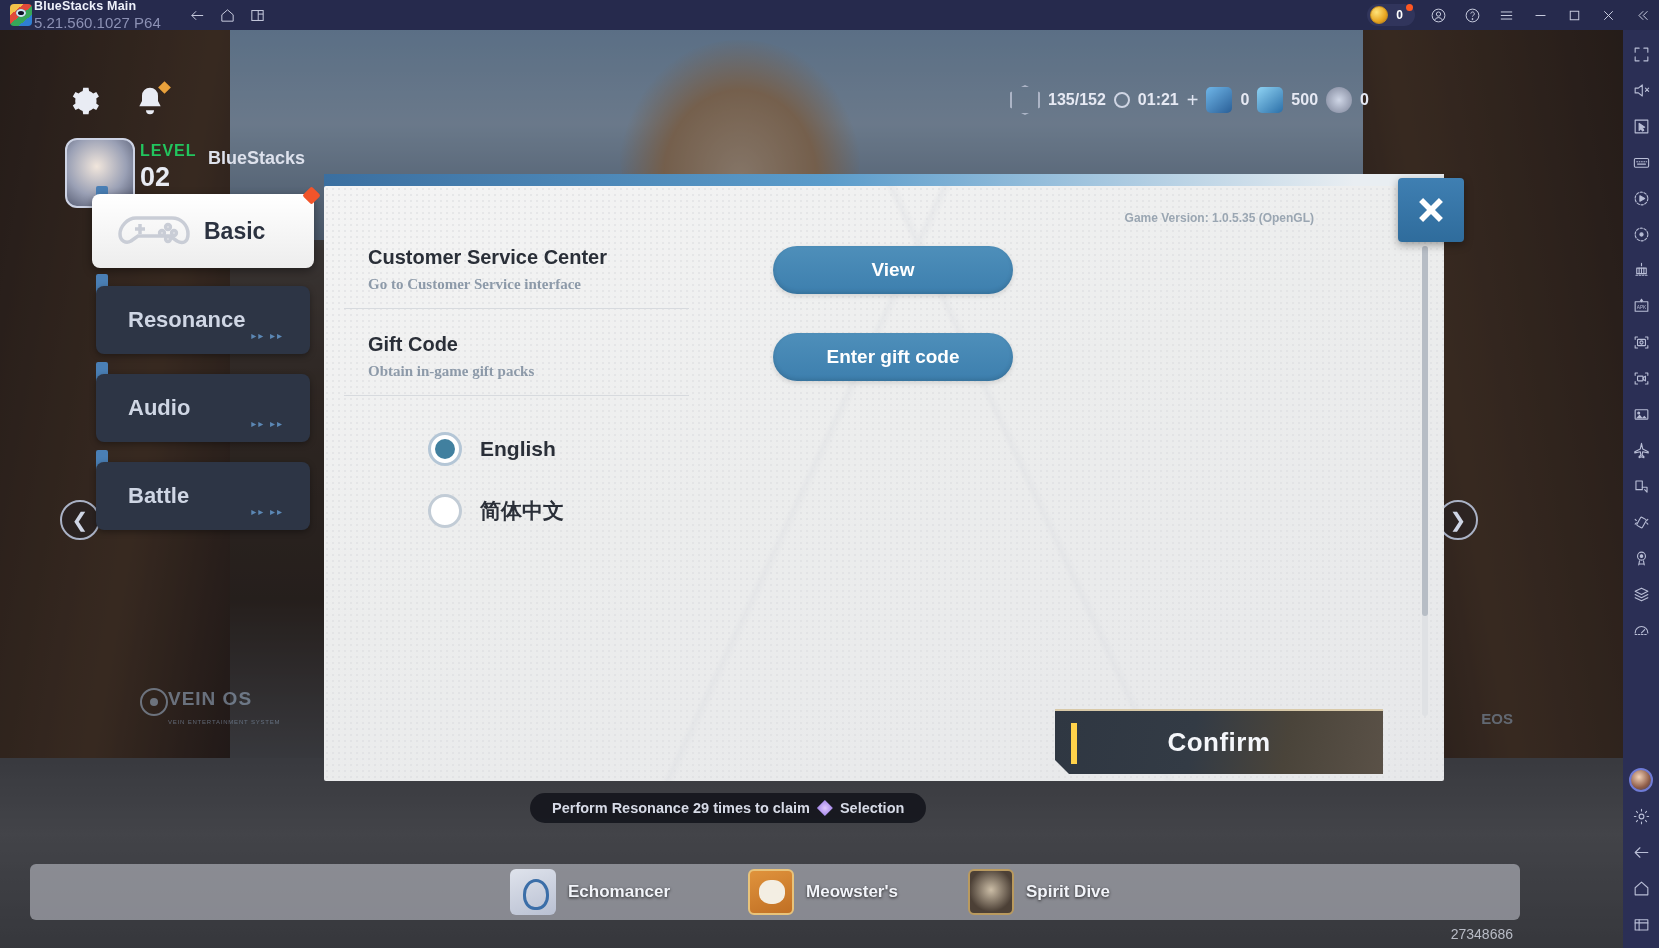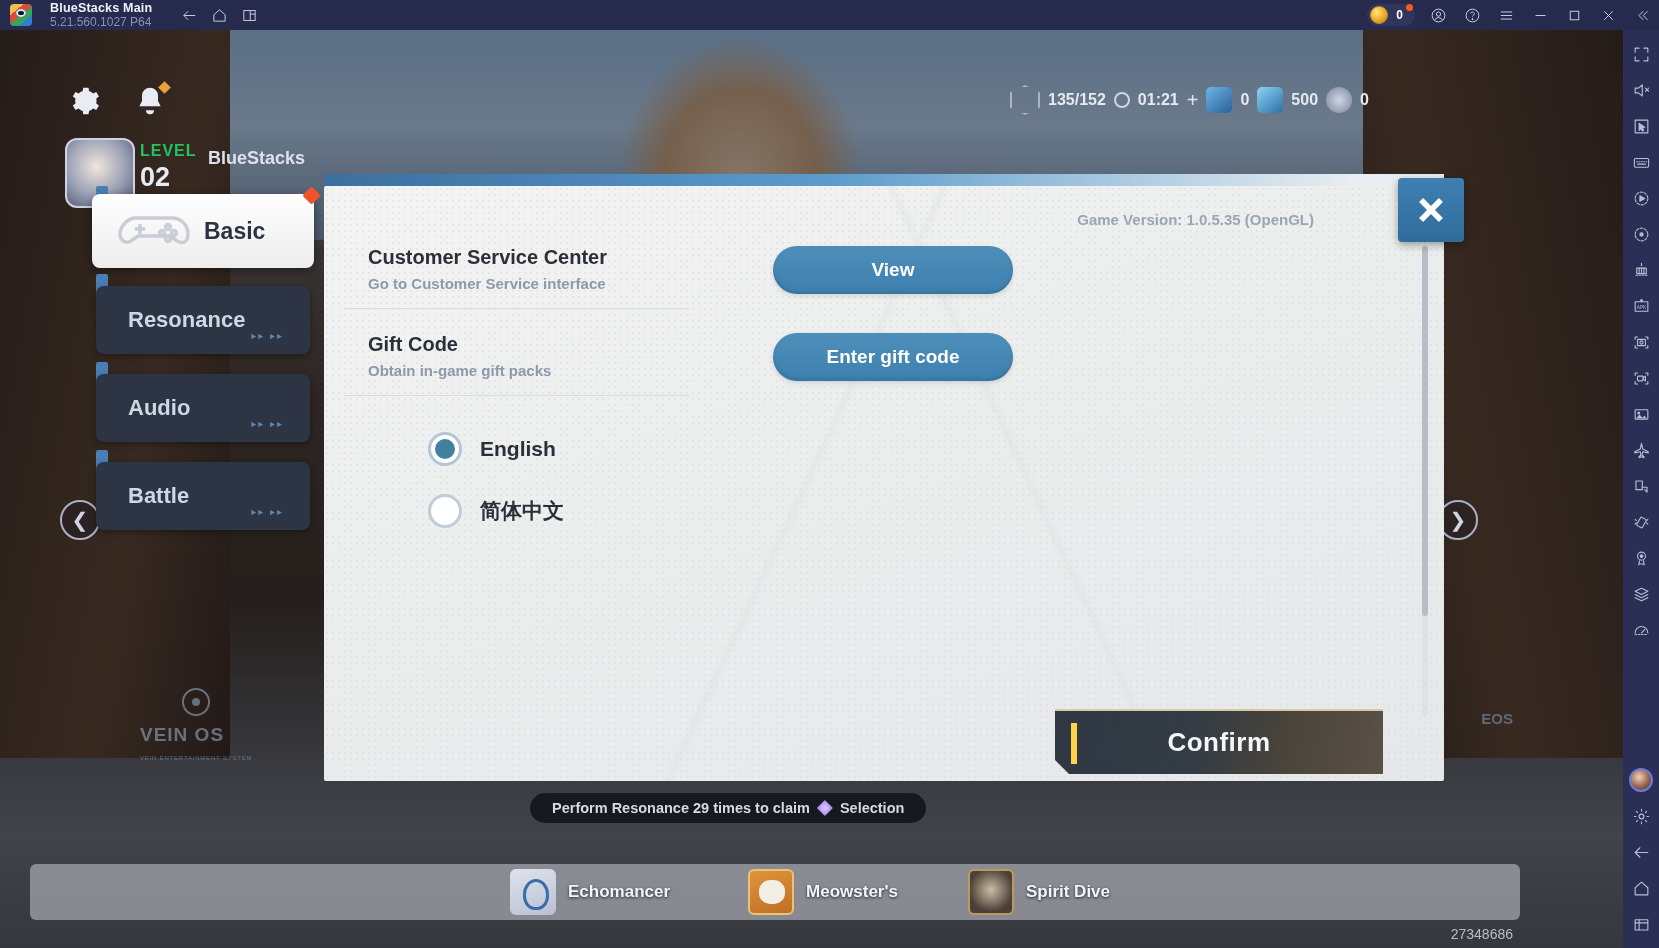--- a/index.html
+++ b/index.html
@@ -7,23 +7,23 @@
     font-family:"Liberation Sans", sans-serif; }
 
   
   #titlebar{ position:absolute; left:0; top:0; width:1659px; height:30px;
     background:#262a4d; display:flex; align-items:center; z-index:60; }
   #bs-logo{ width:22px;height:22px;margin-left:10px;border-radius:4px;
     background:linear-gradient(140deg,#f2c14a 0%,#f2c14a 28%,#e04a3a 28%,#e04a3a 50%,#37a65a 50%,#37a65a 72%,#2f7fd4 72%);
     position:relative; }
   #bs-logo::after{ content:""; position:absolute; left:6px; top:5px; width:10px;height:8px;
     border-radius:50%; background:#0d1024; box-shadow:inset 0 0 0 2px #cfe8f5; }
-  .tb-title{ margin-left:18px; line-height:1; }
+  .tb-title{ margin-left:2px; line-height:1; }
   .tb-title .t1{ color:#eef1fb; font-size:12.5px; font-weight:bold; letter-spacing:.2px;}
-  .tb-title .t2{ color:#8c91b4; font-size:12px; margin-top:2px; }
+  .tb-title .t2{ color:#8c91b4; font-size:15px; margin-top:2px; }
   .tb-ico{ width:30px;height:30px;display:flex;align-items:center;justify-content:center;
     color:#c8ccdf; }
   .tb-ico svg{ width:17px;height:17px; stroke:#c8ccdf; fill:none; stroke-width:1.4; }
   #tb-left-icons{ display:flex; margin-left:22px; }
   #tb-right{ margin-left:auto; display:flex; align-items:center; height:30px; }
   #coinpill{ display:flex;align-items:center; height:22px; background:#31355c;
     border-radius:11px; padding:0 12px 0 3px; position:relative; margin-right:6px;}
   #coin{ width:18px;height:18px;border-radius:50%;
     background:radial-gradient(circle at 35% 32%,#ffe37a,#e8a723 60%,#b87512);
     border:1px solid #c9901d; }
@@ -145,28 +145,28 @@
     border-radius:2px; overflow:hidden; }
   #dlg-header{ position:absolute; left:228px; top:28px; width:1120px; height:16px;
     background:linear-gradient(90deg,#3b6fa0,#5b9ccb 45%,#e9eef2 92%); }
   #dlg-texture{ position:absolute; inset:0; opacity:.5;
     background-image:radial-gradient(#d9dadd 1px, transparent 1.2px);
     background-size:6px 6px; }
   #dlg-diag{ position:absolute; inset:0; opacity:.35;
     background:linear-gradient(115deg,transparent 44%,#dcdee2 44.4%,transparent 45%),
                linear-gradient(65deg,transparent 60%,#dcdee2 60.4%,transparent 61%);}
 
-  #gamever{ position:absolute; right:130px; top:25px; color:#9aa6b2; font-size:15px;
+  #gamever{ position:absolute; right:130px; top:25px; color:#9aa6b2; font-size:12px;
     font-weight:bold; }
 
   #rows{ position:absolute; left:0; top:60px; width:1120px; }
   .srow{ position:relative; display:flex; padding:0 0 0 44px; }
   .sleft{ width:345px; padding-right:8px; }
   .stitle{ color:#2a2f38; font-size:20px; font-weight:bold; }
-  .sdesc{ color:#8d9aa9; font-size:15px; font-weight:bold; margin-top:6px; line-height:1.25;}
+  .sdesc{ color:#8d9aa9; font-size:15px; font-weight:bold; margin-top:6px; line-height:1.25;font-family:Liberation Serif, serif;}
   .sep{ height:1px; background:#d7dade; margin:14px 44px 0 20px; width:345px;}
   .sright{ padding-left:60px; }
   .btn{ width:240px;height:48px; border-radius:24px; color:#fff; font-size:19px;
     font-weight:bold; display:flex;align-items:center;justify-content:center;
     background:linear-gradient(180deg,#4e8fba,#3d7fae);
     box-shadow:inset 0 -2px 4px rgba(0,0,0,.12),0 2px 5px rgba(0,0,0,.12); }
   .radio{ display:flex; align-items:center; gap:18px; margin-bottom:28px; }
   .rdot{ width:34px;height:34px;border-radius:50%; background:#fff;
     border:3px solid #c2ccd6; display:flex;align-items:center;justify-content:center;}
   .rdot.on{ border-color:#b4c6d6; }
@@ -189,22 +189,22 @@
   #confirm{ position:absolute; left:1055px; top:709px; width:328px; height:65px; z-index:30;
     background:linear-gradient(100deg,#2f3742 0%,#333b45 42%,#4a443a 70%,#5a5147 100%);
     border-top:2px solid #d8c9a8;
     display:flex; align-items:center; justify-content:center;
     clip-path:polygon(0 0,100% 0,100% 100%,14px 100%,0 calc(100% - 14px)); }
   #confirm .bar{ position:absolute; left:16px; top:12px; width:6px; height:41px;
     background:#ffd24a; }
   #confirm .ctext{ color:#f4f6fa; font-size:26px; font-weight:bold; letter-spacing:.5px;}
 
   
-  #veinos{ position:absolute; left:140px; top:688px; display:flex; align-items:center;
-    gap:8px; z-index:22; opacity:.55;flex-direction:column;}
+  #veinos{ position:absolute; left:140px; top:688px; display:flex; align-items:flex-start;
+    z-index:22; opacity:.55;}
   #veinos .vlogo{ width:28px;height:28px; border:2px solid #9fb4cd; border-radius:50%;
     position:relative;}
   #veinos .vlogo::after{content:"";position:absolute;left:8px;top:8px;width:8px;height:8px;
     background:#9fb4cd; border-radius:50%;}
   #veinos .vtext{ color:#9fb4cd; font-size:19px; font-weight:bold; letter-spacing:1px;}
   #veinos .vsub{ color:#8ba0ba; font-size:6px; letter-spacing:.8px; }
   #eos-wm{ position:absolute; right:110px; top:680px; color:#8ea8c4; opacity:.5;
     font-size:15px; font-weight:bold; z-index:6;}
 </style>
 </head>

